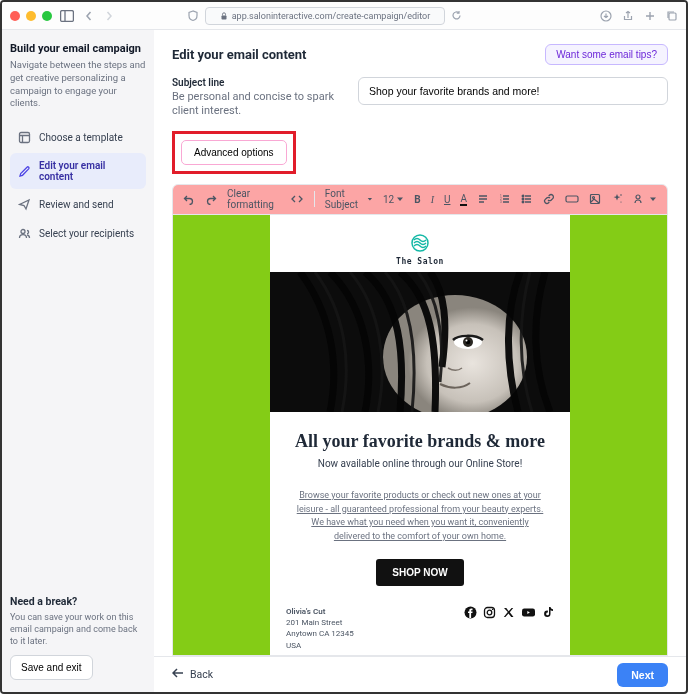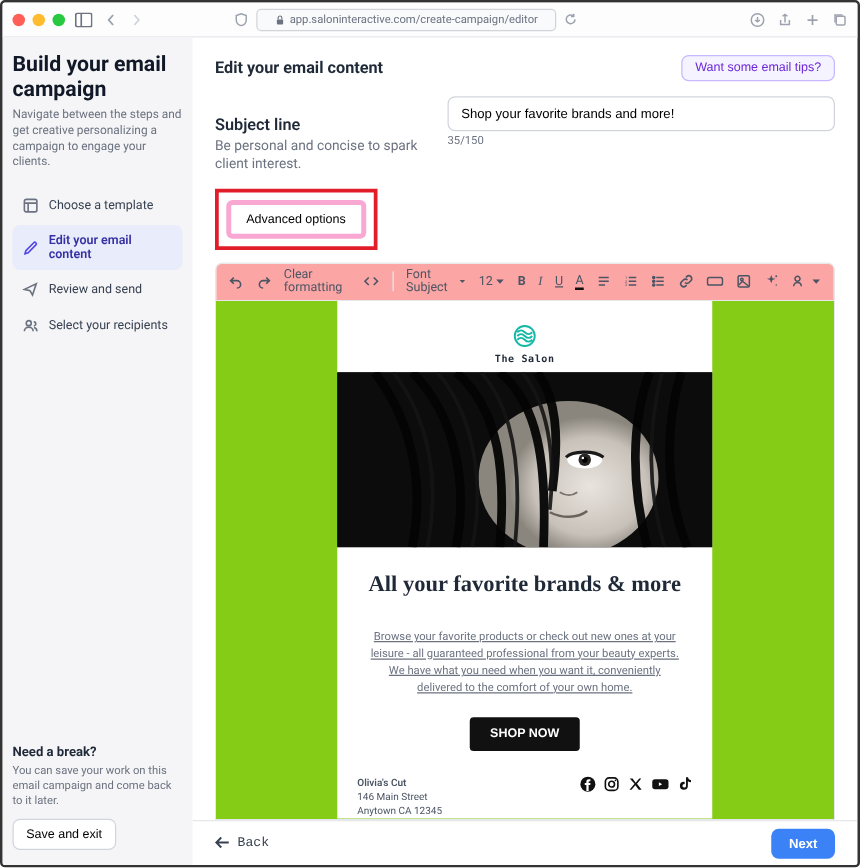--- a/index.html
+++ b/index.html
@@ -18,48 +18,48 @@
   .dot { width:10px; height:10px; border-radius:50%; }
   .dot.red{background:#ff5f57;} .dot.yellow{background:#febc2e;} .dot.green{background:#28c840;}
   .tb-icons { display:flex; gap:10px; color:#6b7280; font-size:12px; align-items:center;}
   .urlbar { flex:0 0 auto; margin:0 auto; display:flex; align-items:center; gap:6px;}
   .urlbox { width:240px; height:18px; border:1px solid #d1d5db; border-radius:4px; display:flex; align-items:center; justify-content:center; font-size:9px; color:#6b7280; background:#f9fafb; gap:4px;}
   .tb-right { margin-left:auto; display:flex; gap:10px; color:#9ca3af;}
 
   .body-area { flex:1; display:flex; overflow:hidden; }
   
   .sidebar { width:152px; background:var(--gray-bg); padding:12px 8px; display:flex; flex-direction:column; }
-  .side-title { font-size:17px; font-weight:700; color:#111827; }
+  .side-title { font-size:11px; font-weight:700; color:#111827; }
   .side-sub { font-size:9.5px; color:var(--gray-text); margin-top:4px; line-height:1.35;}
   .steps { margin-top:14px; display:flex; flex-direction:column; gap:2px;}
   .step { display:flex; align-items:center; gap:8px; padding:7px 8px; border-radius:6px; font-size:10px; color:#374151; cursor:pointer;}
   .step.active { background:#e8ecfb; color:#3730a3; font-weight:600;}
   .step .ic { width:13px; height:13px; flex:0 0 13px; color:#6b7280; display:flex; align-items:center; justify-content:center;}
   .step.active .ic { color:#4f46e5; }
   .break-section { margin-top:auto; }
   .break-title { font-size:10.5px; font-weight:700; }
   .break-sub { font-size:9px; color:var(--gray-text); margin-top:3px; line-height:1.35;}
   .save-exit { margin-top:8px; border:1px solid #d1d5db; background:#fff; border-radius:6px; padding:6px 10px; font-size:10px; cursor:pointer;}
 
   
   .main { flex:1; display:flex; flex-direction:column; overflow:hidden;}
   .header-row { display:flex; align-items:center; justify-content:space-between; padding:14px 18px 6px 18px;}
   .page-title { font-size:13px; font-weight:700;}
   .tips-btn { border:1px solid #c7b8ff; color:#6d28d9; background:#f5f3ff; border-radius:6px; padding:4px 10px; font-size:10px; cursor:pointer;}
   .subject-row { display:flex; gap:16px; padding:6px 18px 8px 18px; align-items:flex-start;}
   .subj-left { width:170px;}
-  .subj-label { font-size:13px; font-weight:600;margin-top:16px;}
+  .subj-label { font-size:10px; font-weight:600;}
   .subj-hint { font-size:11px; color:var(--gray-text); margin-top:2px; line-height:1.3;}
   .subj-right { flex:1;}
   .subj-input { width:100%; height:28px; border:1px solid #d1d5db; border-radius:6px; padding:0 10px; font-size:10.5px;}
   .counter { font-size:9px; color:var(--gray-text); margin-top:3px;}
 
   .adv-wrap { padding:4px 18px 10px 18px;}
   .adv-highlight { display:inline-block; padding:6px; border:3px solid #e11d2a; }
-  .adv-btn { border:4px solid #f9a8d4; background:#fff; border-radius:5px; padding:6px 12px; font-size:10px; cursor:pointer;}
+  .adv-btn { border:1px solid #f9a8d4; background:#fff; border-radius:5px; padding:6px 12px; font-size:10px; cursor:pointer;}
 
   .editor-area { margin:0 18px; border:1px solid var(--border); border-radius:6px 6px 0 0; overflow:hidden; display:flex; flex-direction:column; flex:1; min-height:0;}
   .toolbar { height:30px; background:#fca5a5; border-bottom:1px solid var(--border); display:flex; align-items:center; gap:10px; padding:0 10px; font-size:10px; color:#374151;}
   .tb-item { cursor:pointer; color:#4b5563; display:flex; align-items:center; gap:2px;}
   .tb-sep { width:1px; height:16px; background:var(--border);}
   .canvas { flex:1; background:#84cc16; overflow:auto; display:flex; justify-content:center; padding:0;}
   .email { width:300px; background:#fff; min-height:100%; display:flex; flex-direction:column; align-items:stretch;}
   .brand { padding:18px 0 6px; text-align:center;}
   .brand-mark { width:20px; height:20px; margin:0 auto 4px; color:#14b8a6;}
   .brand-name { font-size:8px; letter-spacing:.5px; font-weight:600; font-family:monospace;}
@@ -69,21 +69,21 @@
   .subhead { font-size:10px; text-align:center; color:#374151;}
   .hr { height:1px; background:var(--border); margin:10px 16px;}
   .body-copy { font-size:9px; color:#6b7280; text-align:center; padding:0 26px; line-height:1.5;text-decoration:underline;}
   .cta { margin:16px auto; background:#111; color:#fff; font-size:10px; font-weight:600; padding:8px 16px; border:none; border-radius:3px; cursor:pointer;}
   .footer { display:flex; align-items:flex-start; justify-content:space-between; padding:4px 16px 18px; font-size:8px; color:#4b5563;}
   .addr { line-height:1.4;}
   .addr .biz { font-weight:600;}
   .socials { display:flex; gap:6px; font-size:12px; color:#111;}
 
   .bottombar { height:36px; border-top:1px solid var(--border); display:flex; align-items:center; justify-content:space-between; padding:0 18px;}
-  .back { display:flex; gap:6px; font-size:10.5px; color:#374151; cursor:pointer;font-family:Liberation Mono, monospace;}
+  .back { display:flex; gap:6px; font-size:10.5px; color:#374151; cursor:pointer;}
   .next { background:#3b82f6; color:#fff; border:none; border-radius:6px; padding:6px 14px; font-size:10.5px; font-weight:600; cursor:pointer;}
 
   svg { display:block; }
 </style>
 </head>
 <body>
 
 <div class="window">
 
   <div class="titlebar">
@@ -212,21 +212,20 @@
         <button class="tips-btn">Want some email tips?</button>
       </div>
 
       <div class="subject-row">
         <div class="subj-left">
           <div class="subj-label">Subject line</div>
           <div class="subj-hint">Be personal and concise to spark client interest.</div>
         </div>
         <div class="subj-right">
           <input class="subj-input" value="Shop your favorite brands and more!" style="">
-          <div class="counter">35/150</div>
         </div>
       </div>
 
       <div class="adv-wrap">
         <span class="adv-highlight">
           <button class="adv-btn">Advanced options</button>
         </span>
       </div>
 
       <div class="editor-area">
@@ -366,27 +365,28 @@
                 <g stroke="#151515" stroke-width="3" fill="none" opacity="0.9">
                   <path d="M45 0C75 40 82 90 72 140"></path>
                   <path d="M80 0C110 35 118 90 108 140"></path>
                   <path d="M115 0C142 30 148 80 142 140"></path>
                   <path d="M148 0C168 25 175 65 170 110"></path>
                   <path d="M260 0C248 45 248 95 262 140"></path>
                 </g>
               </svg>
             </div>
             <div class="headline">All your favorite brands &amp; more</div>
+            <div class="subhead">Now available online through our Online Store!</div>
             <div class="hr"></div>
             <div class="body-copy">Browse your favorite products or check out new ones at your leisure - all guaranteed professional from your beauty experts. We have what you need when you want it, conveniently delivered to the comfort of your own home.</div>
             <button class="cta">SHOP NOW</button>
             <div class="footer">
               <div class="addr">
                 <div class="biz">Olivia's Cut</div>
-                <div>146 Main Street</div>
+                <div>201 Main Street</div>
                 <div>Anytown CA 12345</div>
                 <div>USA</div>
               </div>
               <div class="socials">
                 <span>
                     <svg width="13" height="13" viewBox="0 0 13 13" fill="currentColor">
                       <circle cx="6.5" cy="6.5" r="6"></circle>
                       <path d="M7.3 4.2h1.2V2.6H7.2c-1.2 0-1.9.7-1.9 1.9v1H4v1.6h1.3V12h1.8V7.1h1.3l.2-1.6H7.1v-.8c0-.4.1-.5.5-.5Z" fill="#fff"></path>
                     </svg>
                   </span>

